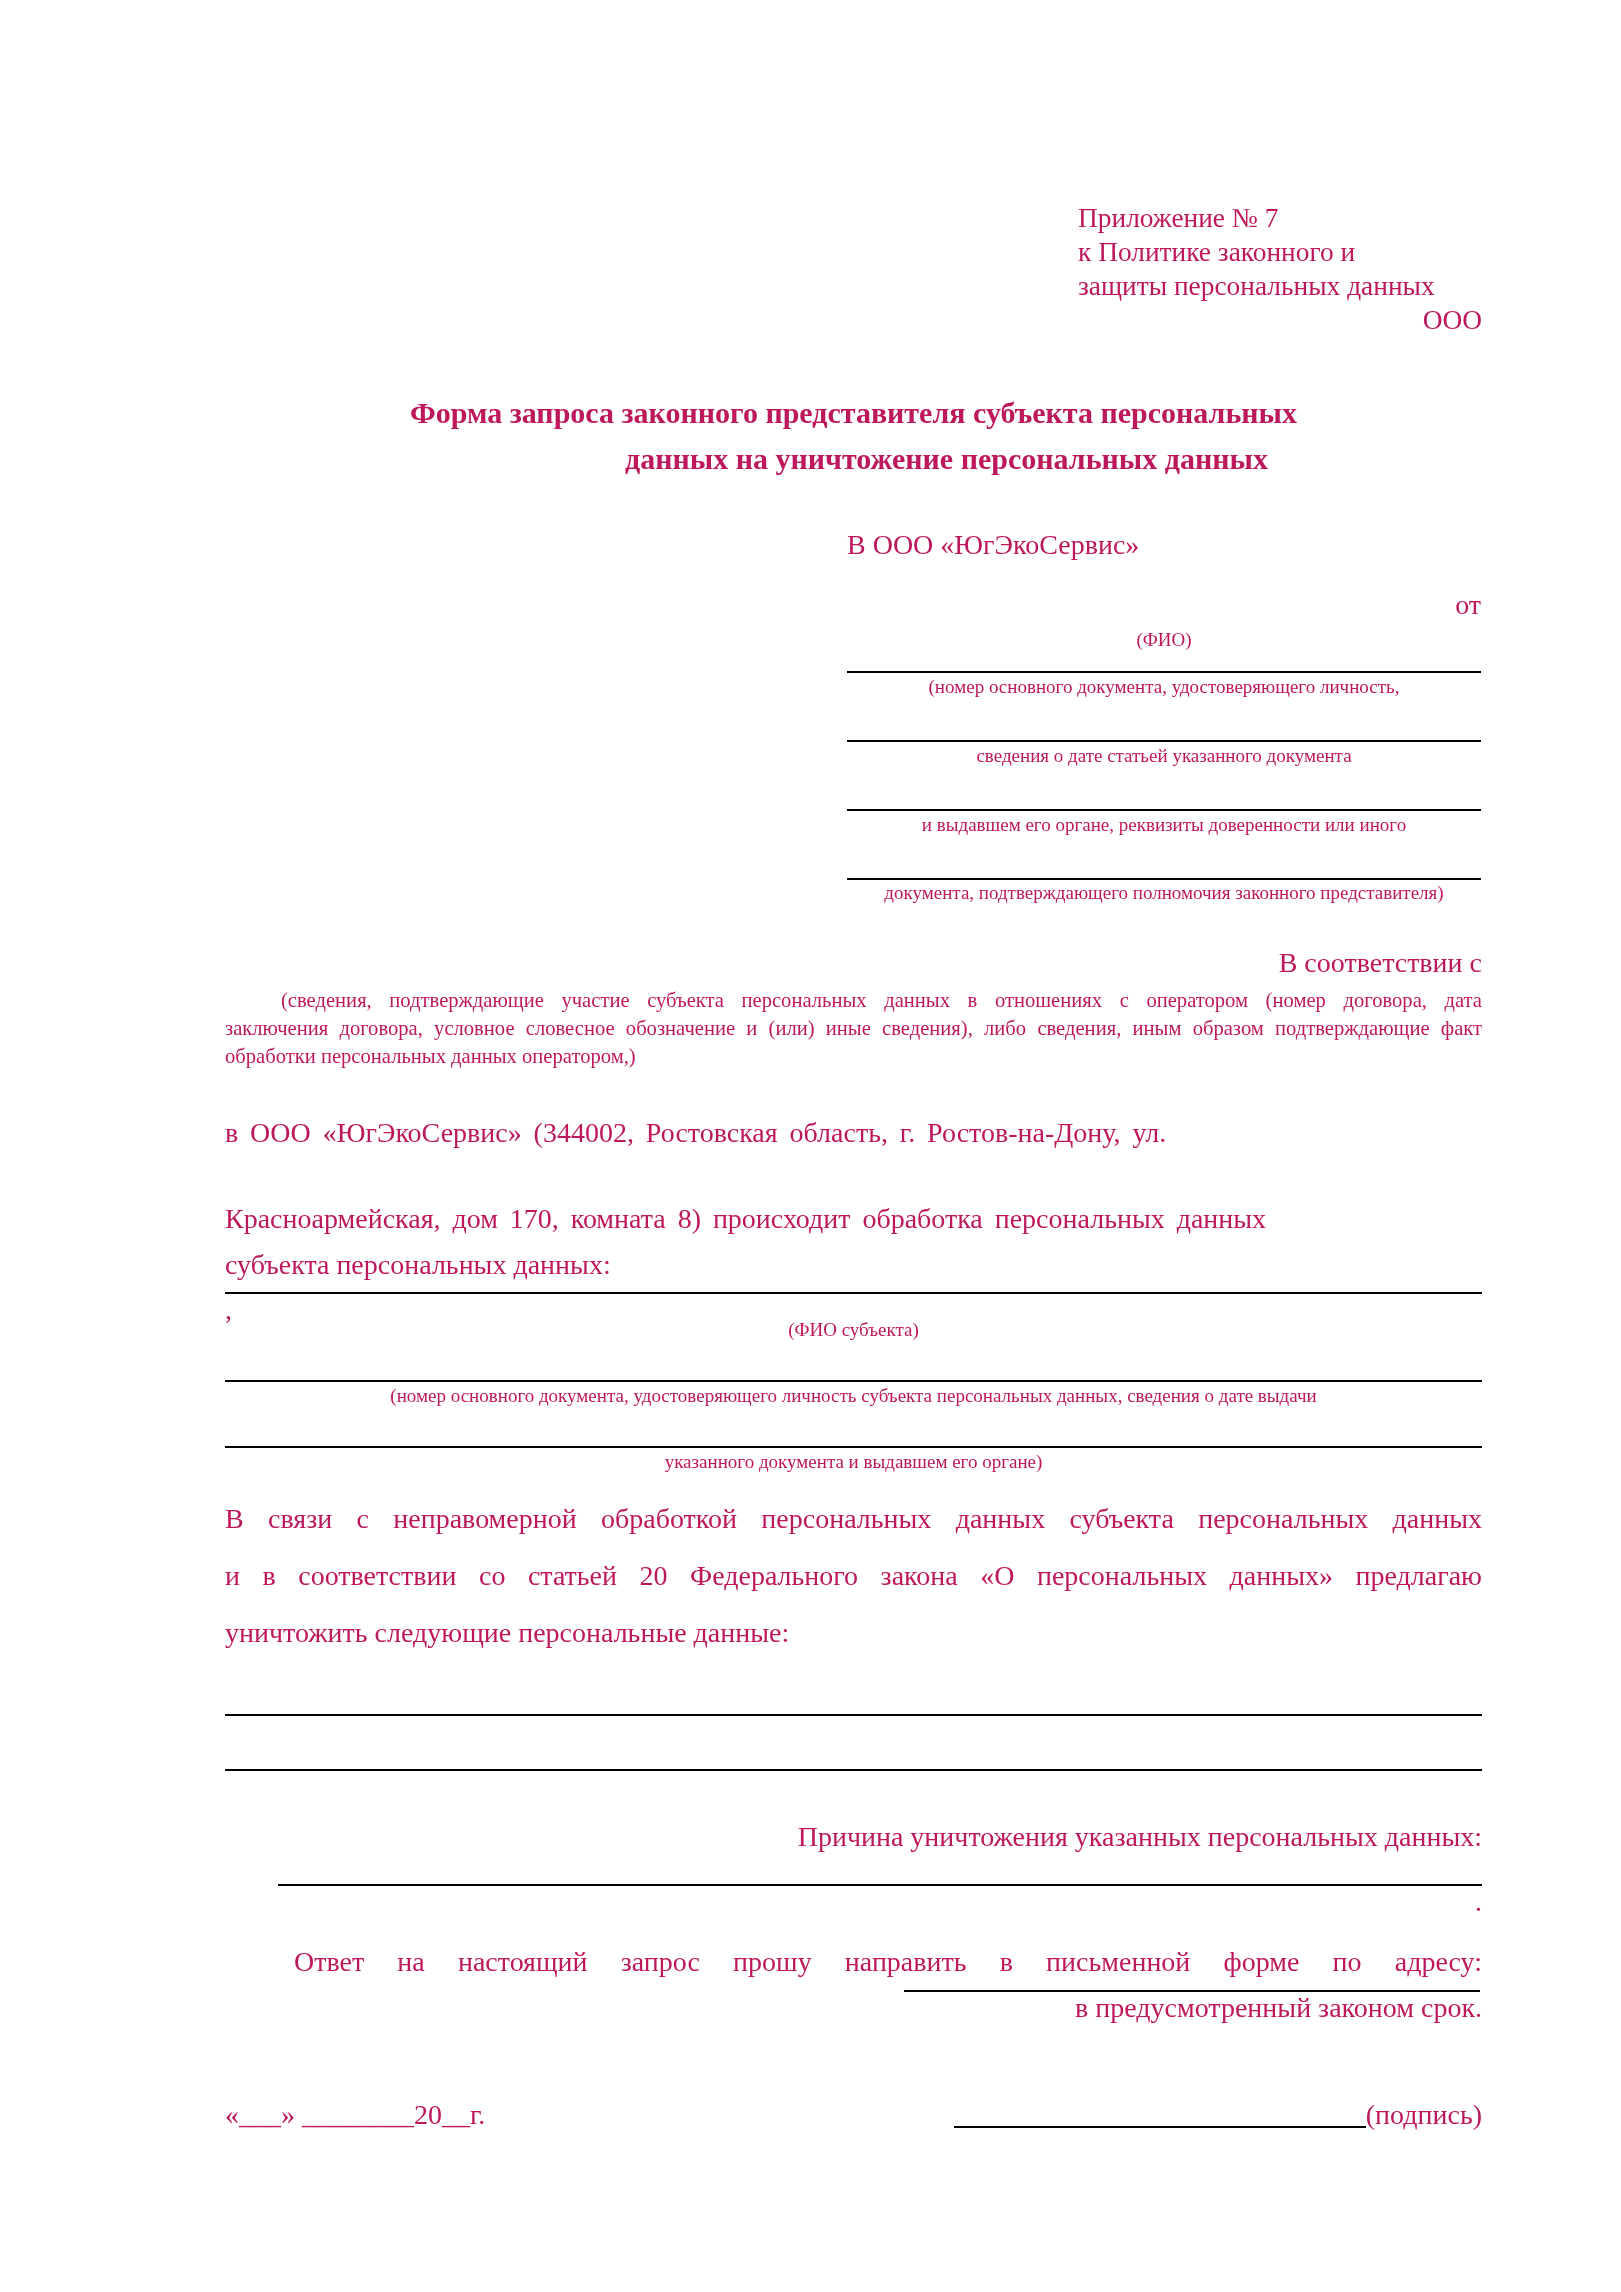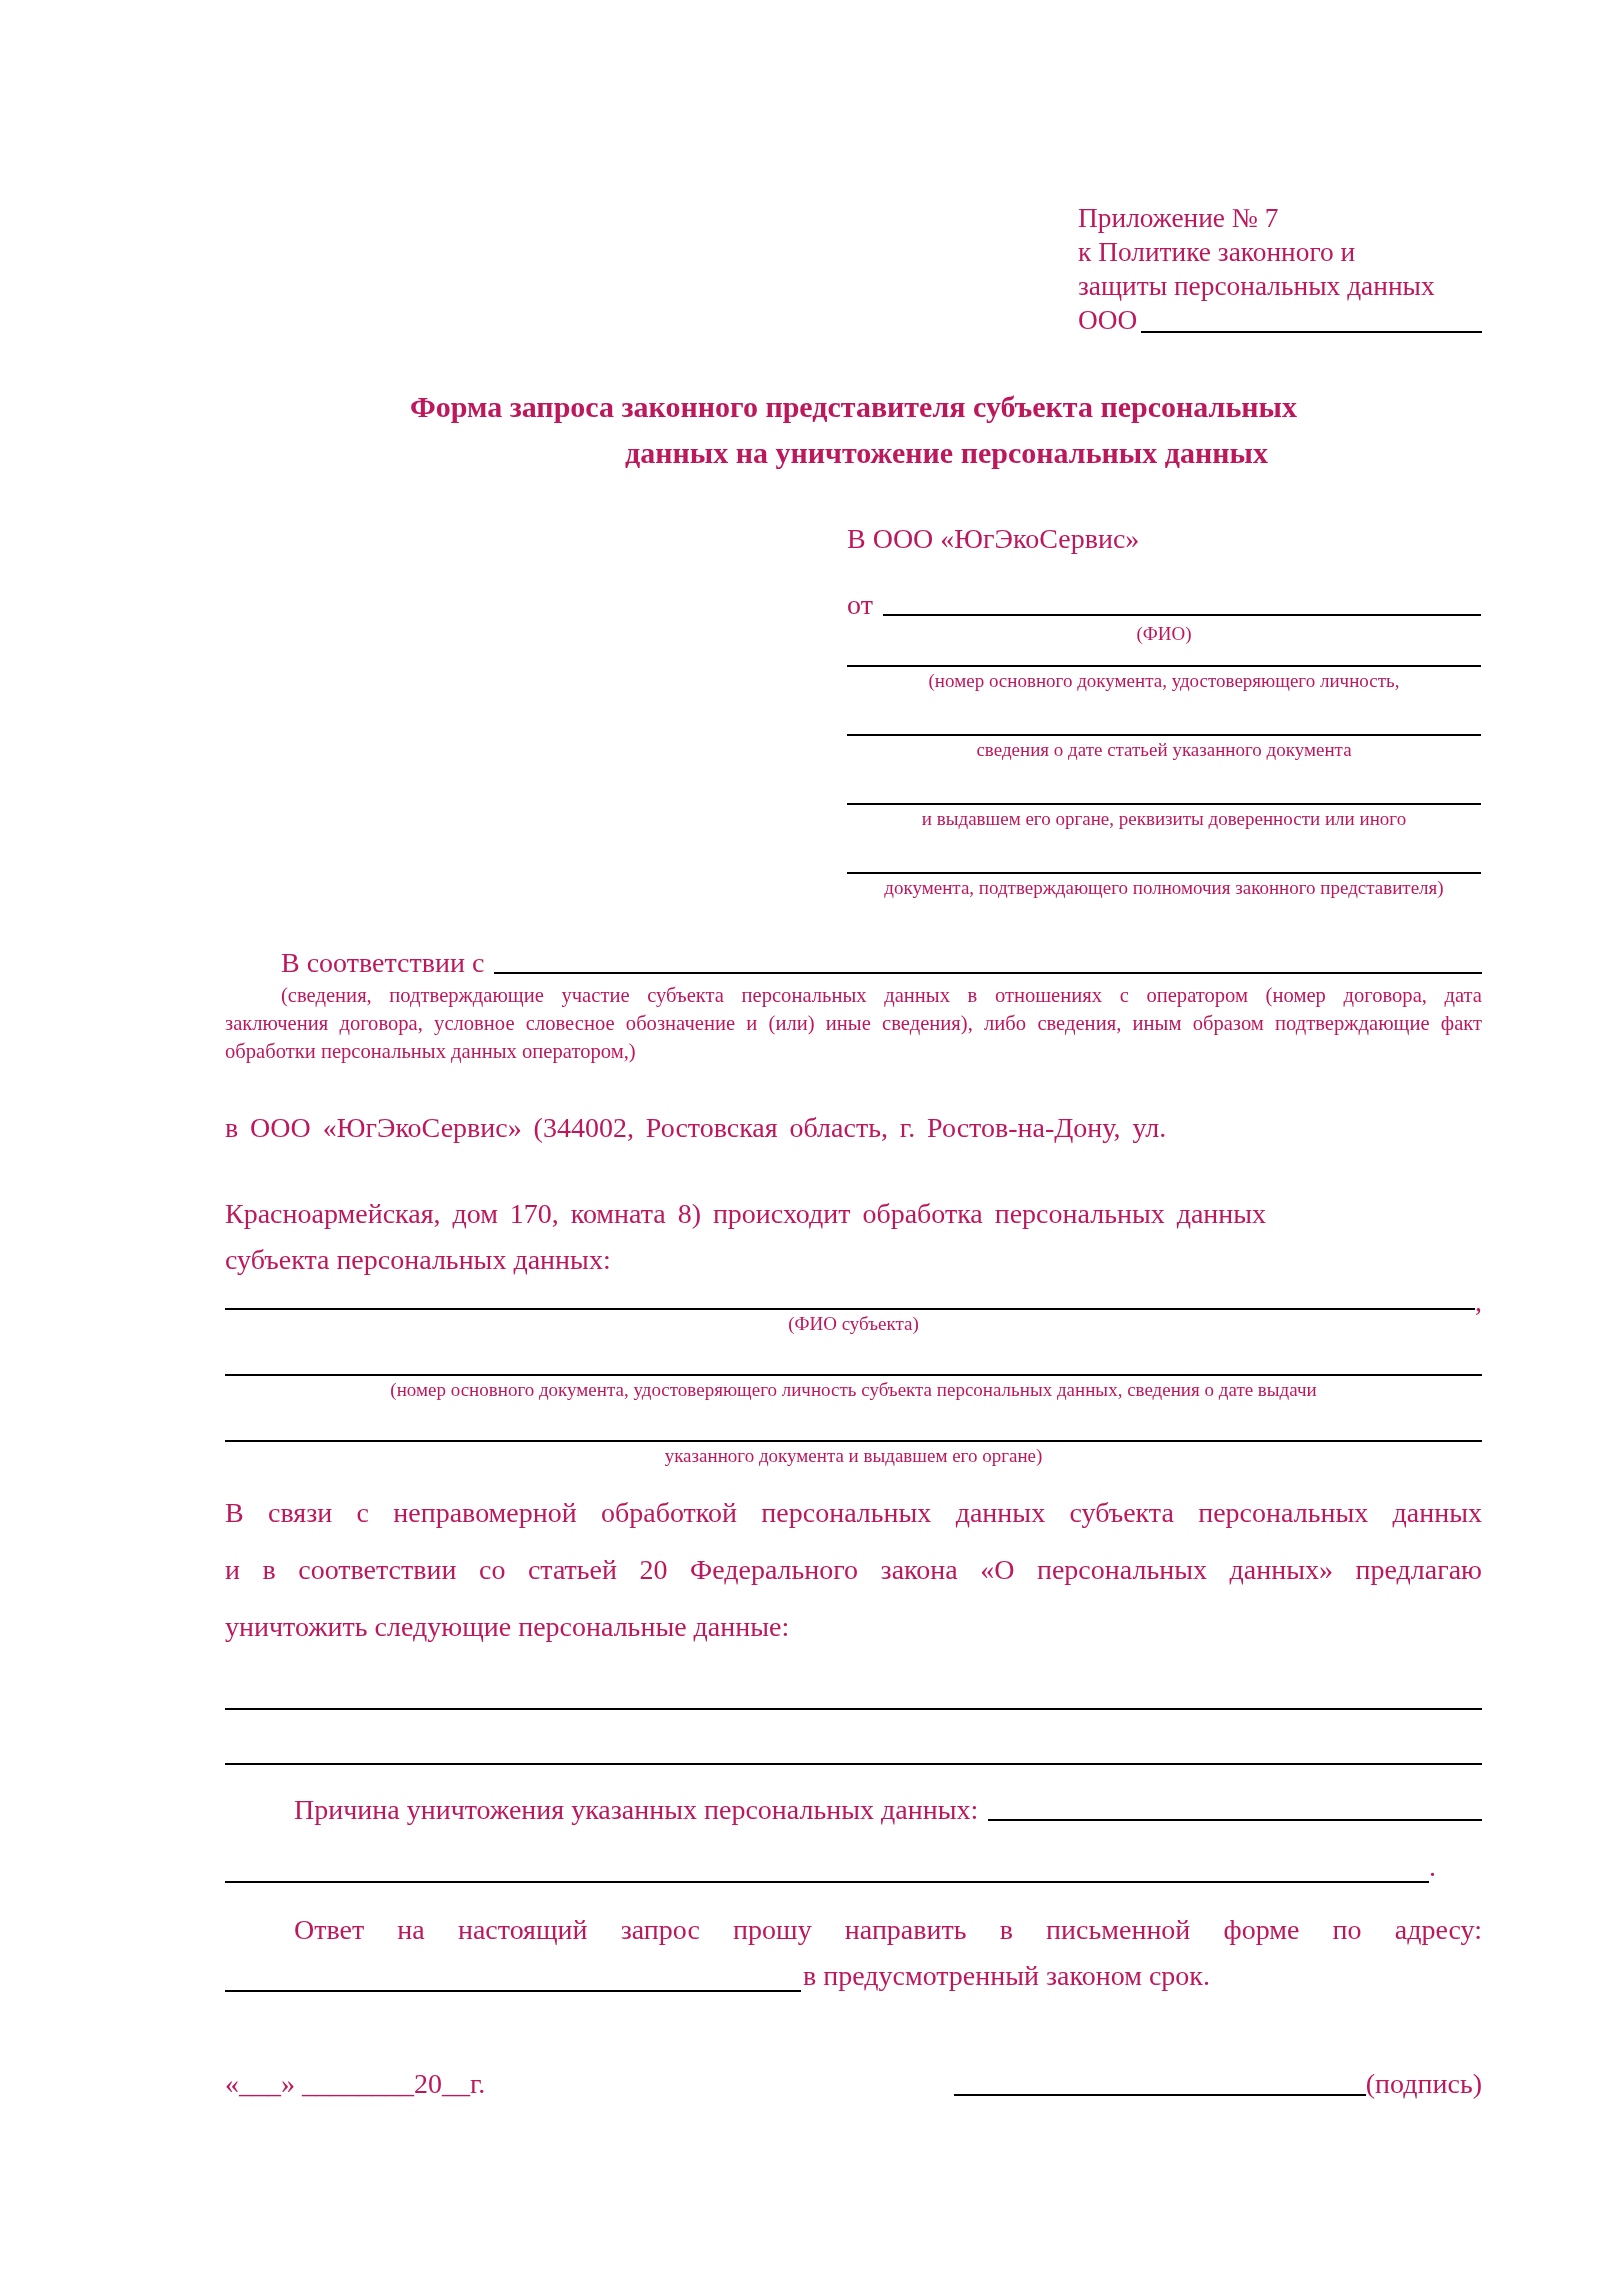--- a/index.html
+++ b/index.html
@@ -3,21 +3,21 @@
 <meta charset="utf-8">
 <style>
   * { margin:0; padding:0; box-sizing:border-box; }
   html,body { background:#7d7d7d; }
   .page {
     width:1621px; height:2293px; background:#ffffff; color:#be185d;
     font-family:"Liberation Serif","DejaVu Serif",serif;
     font-size:28px; position:relative;
     padding:201px 139px 0 225px;
   }
-  .row { display:flex; }
+  .row { display:flex;flex-direction:column; }
   .baseline { align-items:flex-end; }
   .fill { flex:1 1 auto; border-bottom:2px solid #000; margin:0 0 4.9px 9.8px; }
   .cap { font-size:19px; text-align:center; padding-top:2.9px; }
 
   
   .annex { width:404px; margin-left:auto; font-size:27.4px; line-height:34px; }
   .annex .fill { margin-left:3.9px; margin-bottom:3.9px; }
 
   
   .title { margin-top:47px; font-size:30px; font-weight:bold; text-align:center; line-height:46px; }
@@ -47,21 +47,21 @@
   .subj .fill { margin-left:0; margin-bottom:0; }
   .u.wide { height:41px; }
 
   
   .req { margin-top:17.6px; line-height:57px; }
   .jlb { text-align:justify; text-align-last:justify; }
 
   .u.blank1 { height:55px; }
   .u.blank2 { height:55px; }
 
-  .reason { margin-top:24px; height:37px; }
+  .reason { margin-top:50px; height:37px; }
   .reason .lbl { margin-left:69px; white-space:nowrap; }
   .reason2 { margin-top:25.5px; height:31px; align-items:flex-end; }
   .fillw { width:1204px; border-bottom:2px solid #000; height:29px; }
 
   .resp { margin-top:31px; text-indent:69px; }
   .resp2 { margin-top:9px; height:37px; }
   .ufix { width:576px; border-bottom:2px solid #000; height:33px; margin-right:2px; }
 
   .footer { margin-top:73px; display:flex; justify-content:space-between; align-items:flex-end; }
   .sig { display:flex; align-items:flex-end; }

